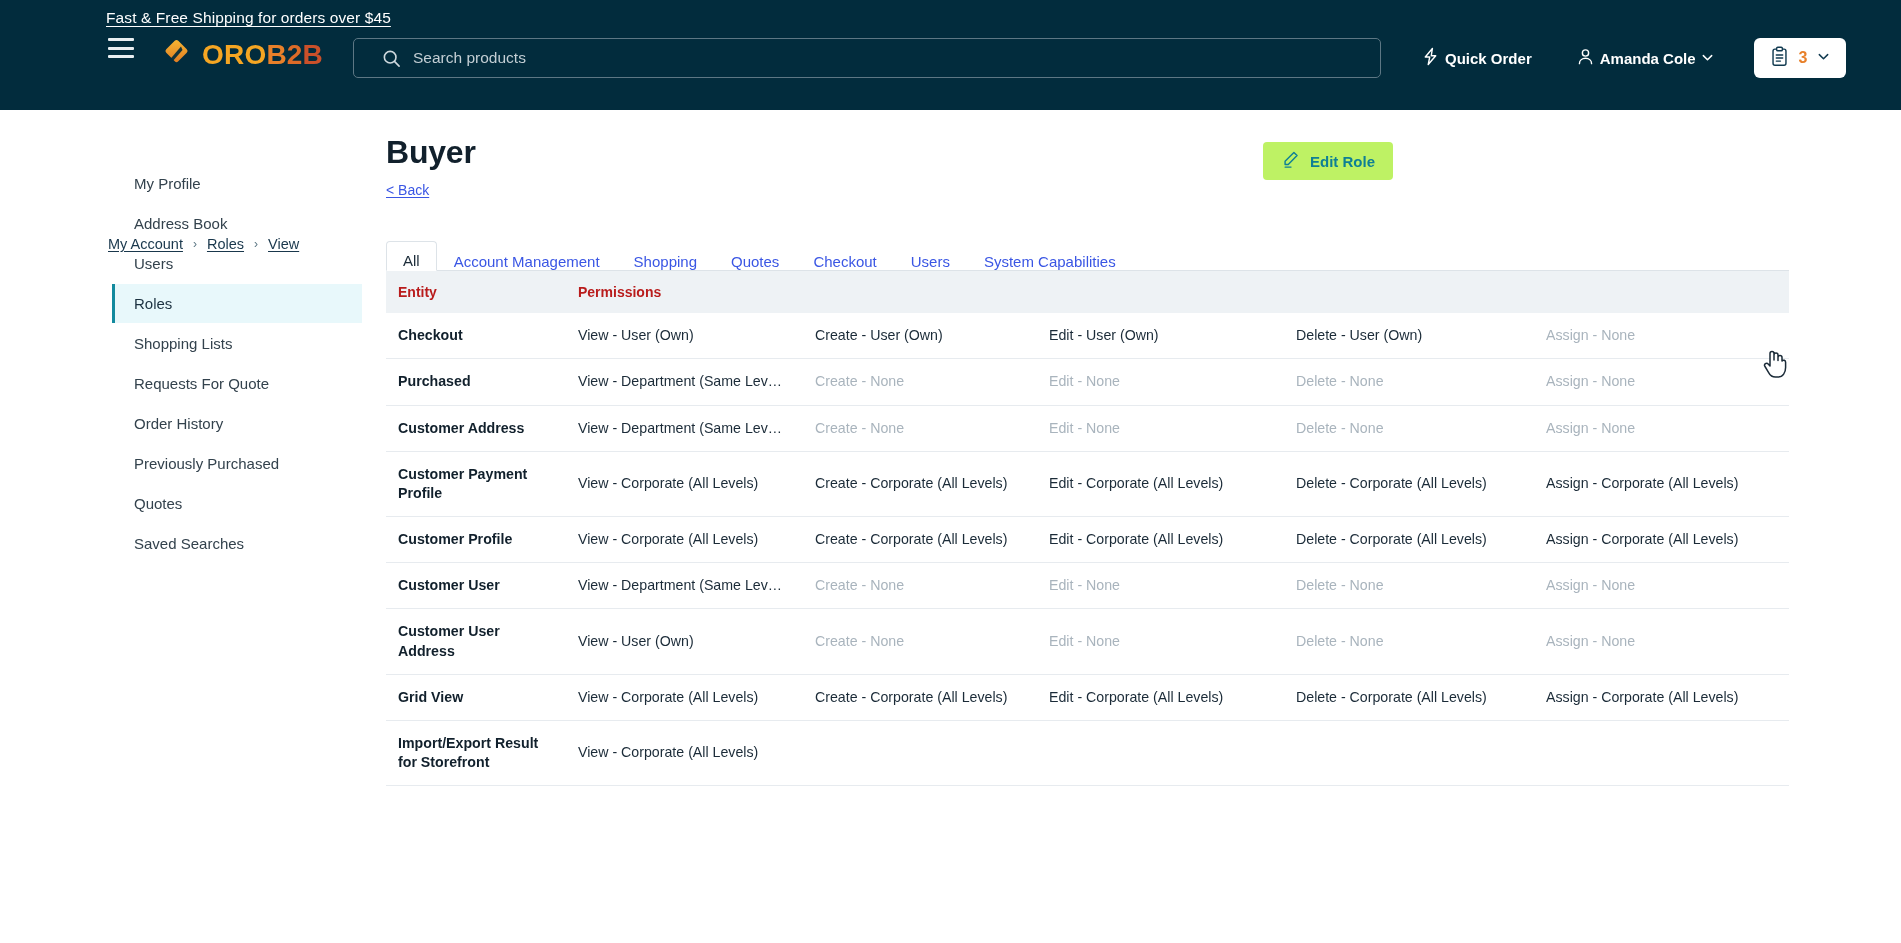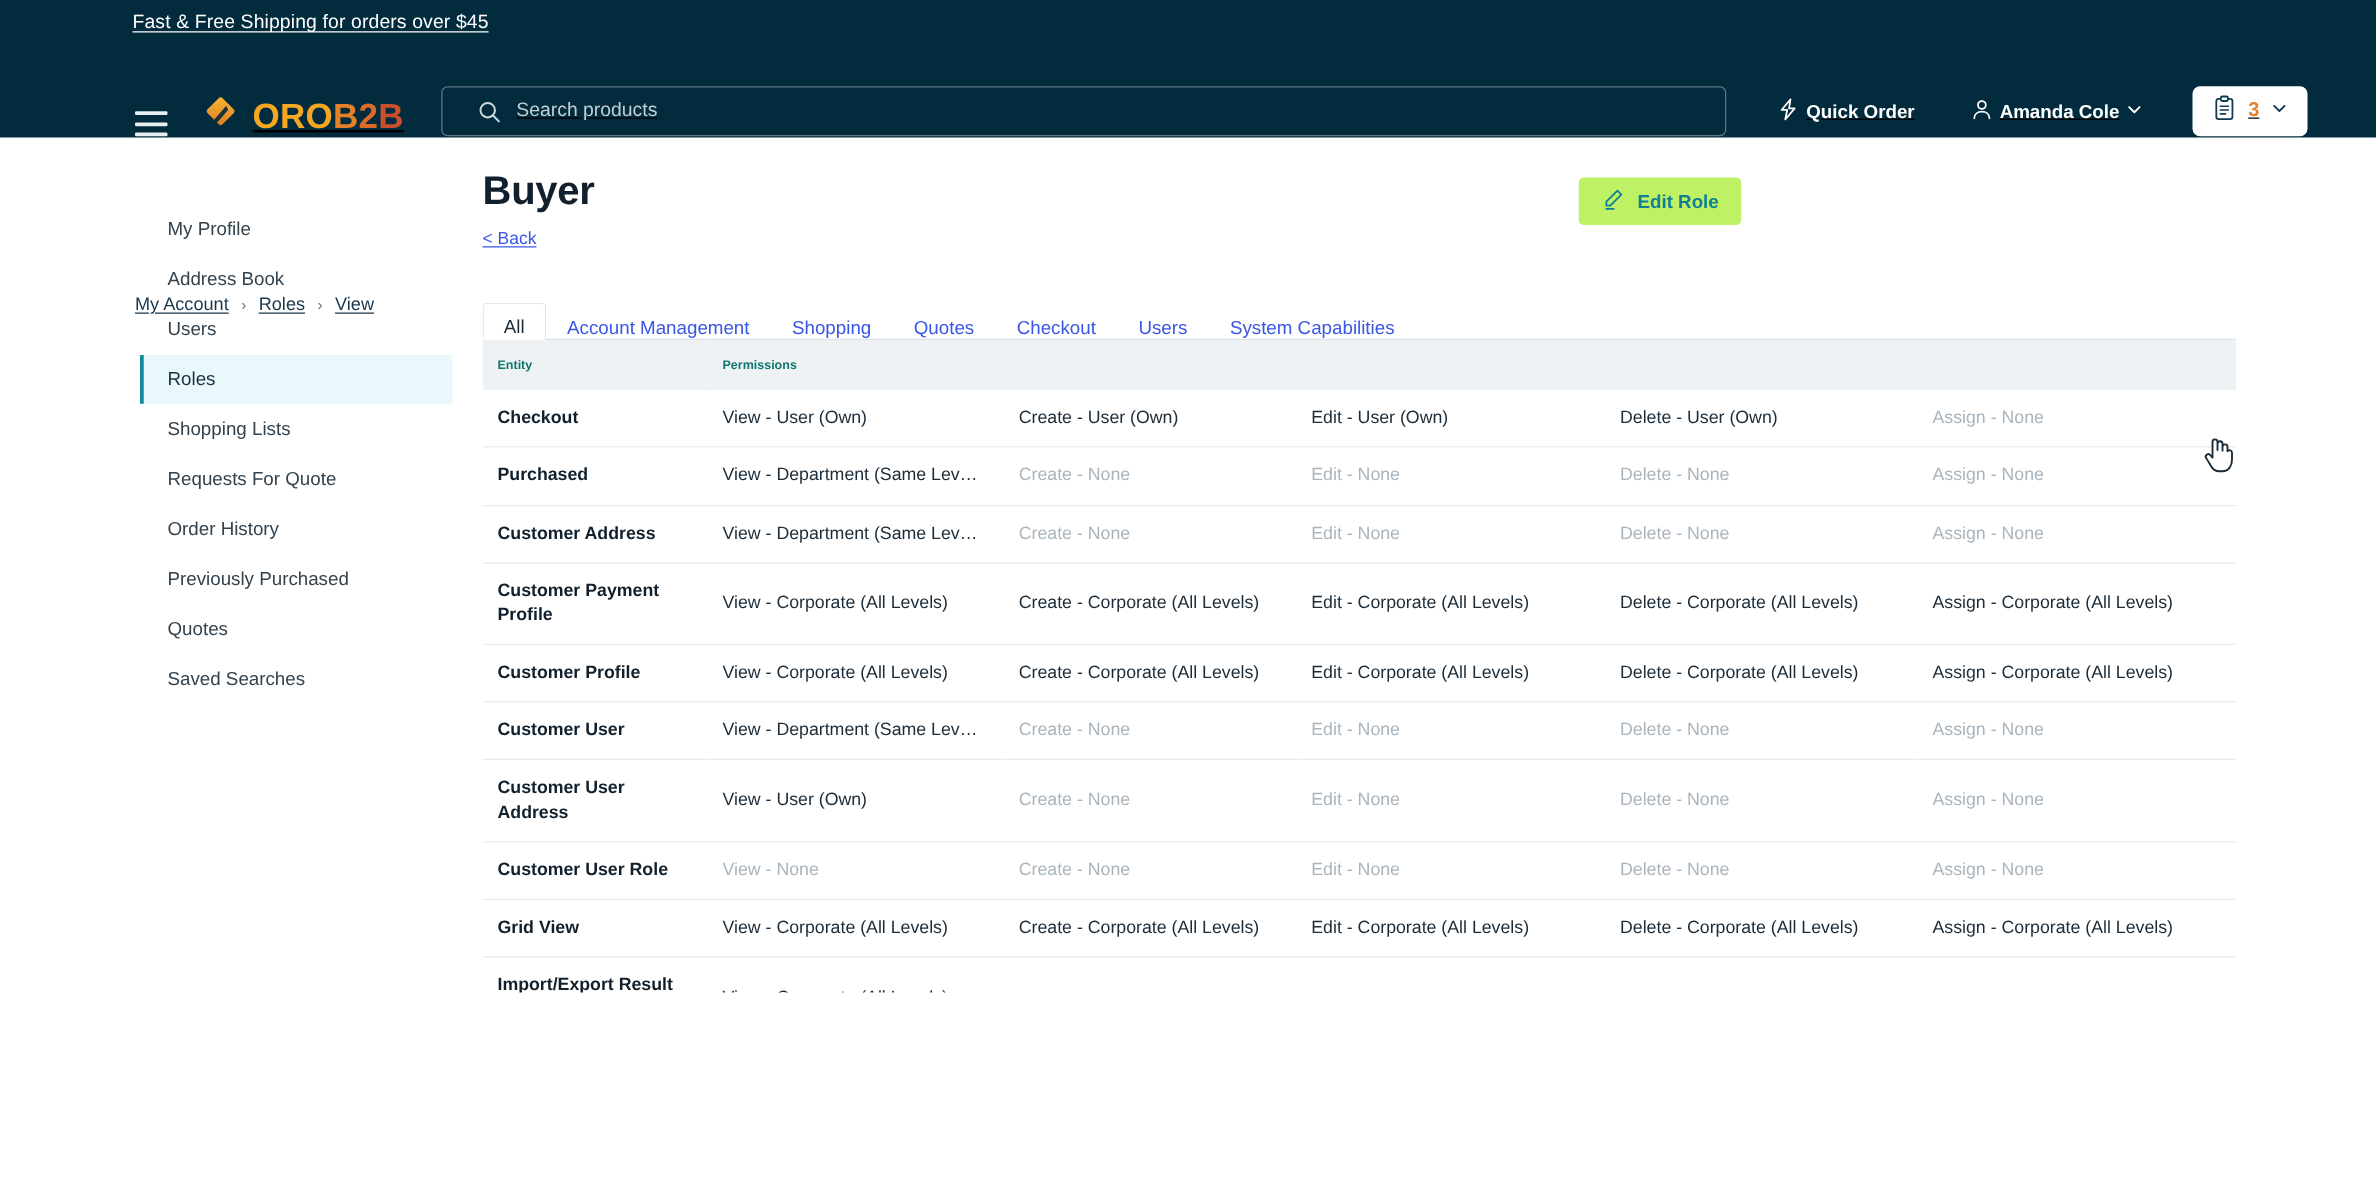--- a/index.html
+++ b/index.html
@@ -20,25 +20,24 @@
     position: absolute;
     left: 106px; top: 9px;
     font-size: 15.5px;
     color: #ffffff;
     text-decoration: underline;
     text-underline-offset: 3px;
     letter-spacing: .1px;
   }
   .headerrow {
     position: absolute;
-    left: 0; right: 0; top: 51px;
+    left: 0; right: 0; top: 38px;
     height: 58px;
     display: flex;
-    align-items: flex-end;
-    text-decoration: underline;
+    align-items: flex-start;
   }
   .hamburger {
     width: 26px; height: 20px;
     margin-left: 108px;
     display: flex; flex-direction: column; justify-content: space-between;
     cursor: pointer;
   }
   .hamburger span { display:block; height: 3px; background: #e9eef1; border-radius: 1px; }
 
   .logo {
@@ -212,23 +211,23 @@
 
   
   .perm-table {
     width: 1403px;
     border-collapse: collapse;
     table-layout: fixed;
   }
   .perm-table thead th {
     background: #eef2f5;
     text-align: left;
-    font-size: 10px;
+    font-size: 14px;
     font-weight: 700;
-    color: #0f766e;
+    color: #b91c1c;
     padding: 13px 0 13px 0;
     height: 40px;
   }
   .perm-table thead th.c-entity { padding-left: 12px; width: 180px; }
   .perm-table thead th.c-perm { padding-left: 12px; }
   .perm-table tbody td {
     font-size: 14.2px;
     color: #1b2b38;
     padding: 13px 10px 13px 0;
     vertical-align: middle;
@@ -483,28 +482,20 @@
             </tr>
             <tr>
               <td class="entity">Customer User Address</td>
               <td class="p">View - User (Own)</td>
               <td class="p none">Create - None</td>
               <td class="p none">Edit - None</td>
               <td class="p none">Delete - None</td>
               <td class="p none">Assign - None</td>
             </tr>
             <tr>
-              <td class="entity">Customer User Role</td>
-              <td class="p none">View - None</td>
-              <td class="p none">Create - None</td>
-              <td class="p none">Edit - None</td>
-              <td class="p none">Delete - None</td>
-              <td class="p none">Assign - None</td>
-            </tr>
-            <tr>
               <td class="entity">Grid View</td>
               <td class="p">View - Corporate (All Levels)</td>
               <td class="p">Create - Corporate (All Levels)</td>
               <td class="p">Edit - Corporate (All Levels)</td>
               <td class="p">Delete - Corporate (All Levels)</td>
               <td class="p">Assign - Corporate (All Levels)</td>
             </tr>
             <tr>
               <td class="entity">Import/Export Result for Storefront</td>
               <td class="p">View - Corporate (All Levels)</td>

